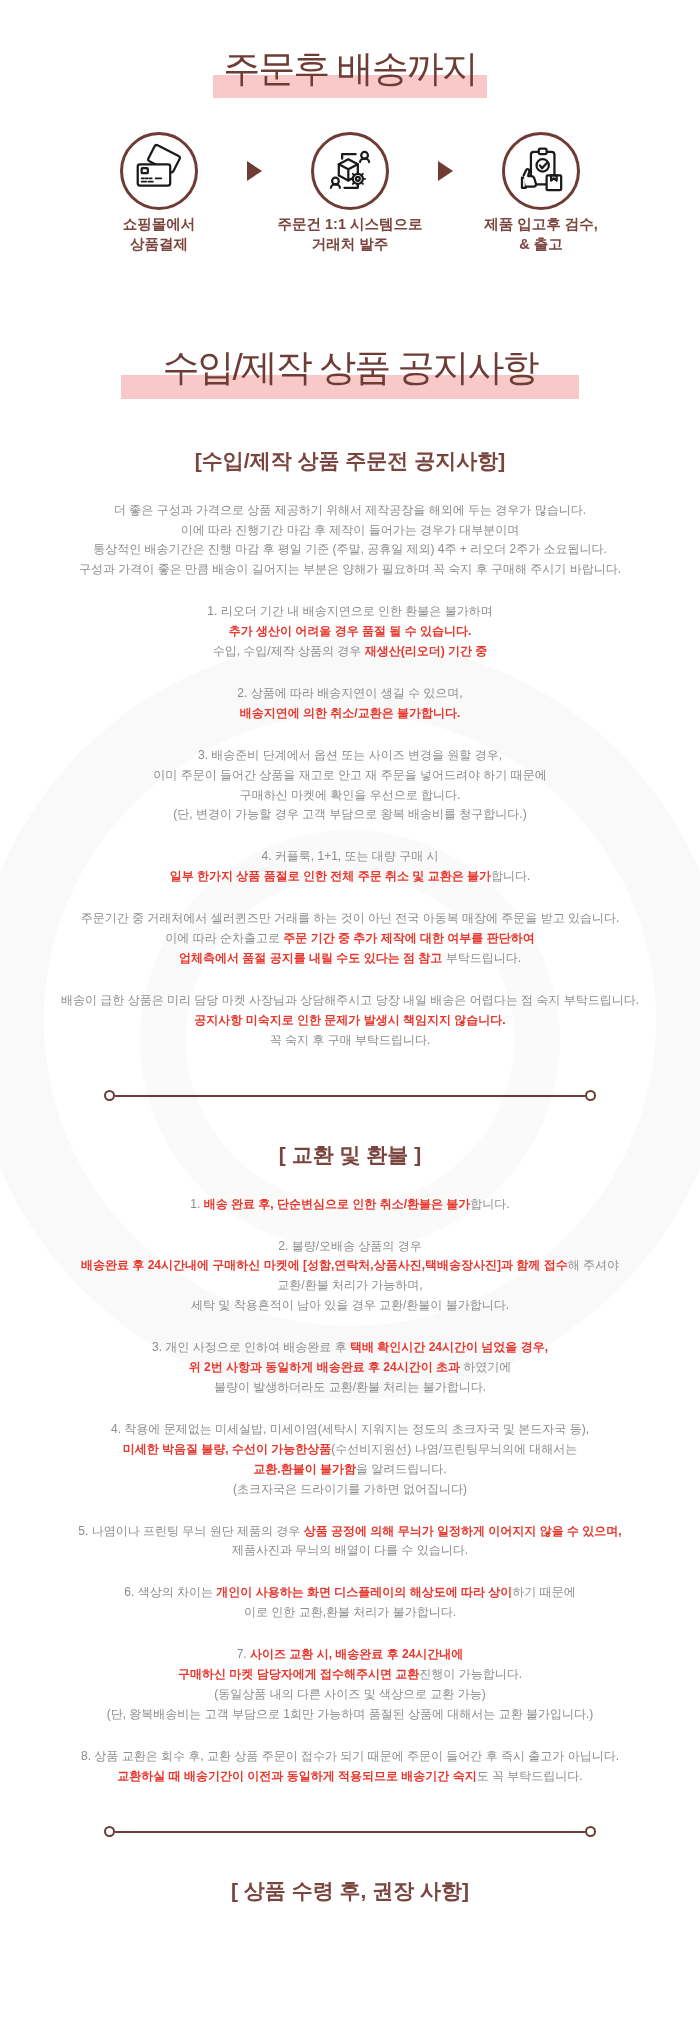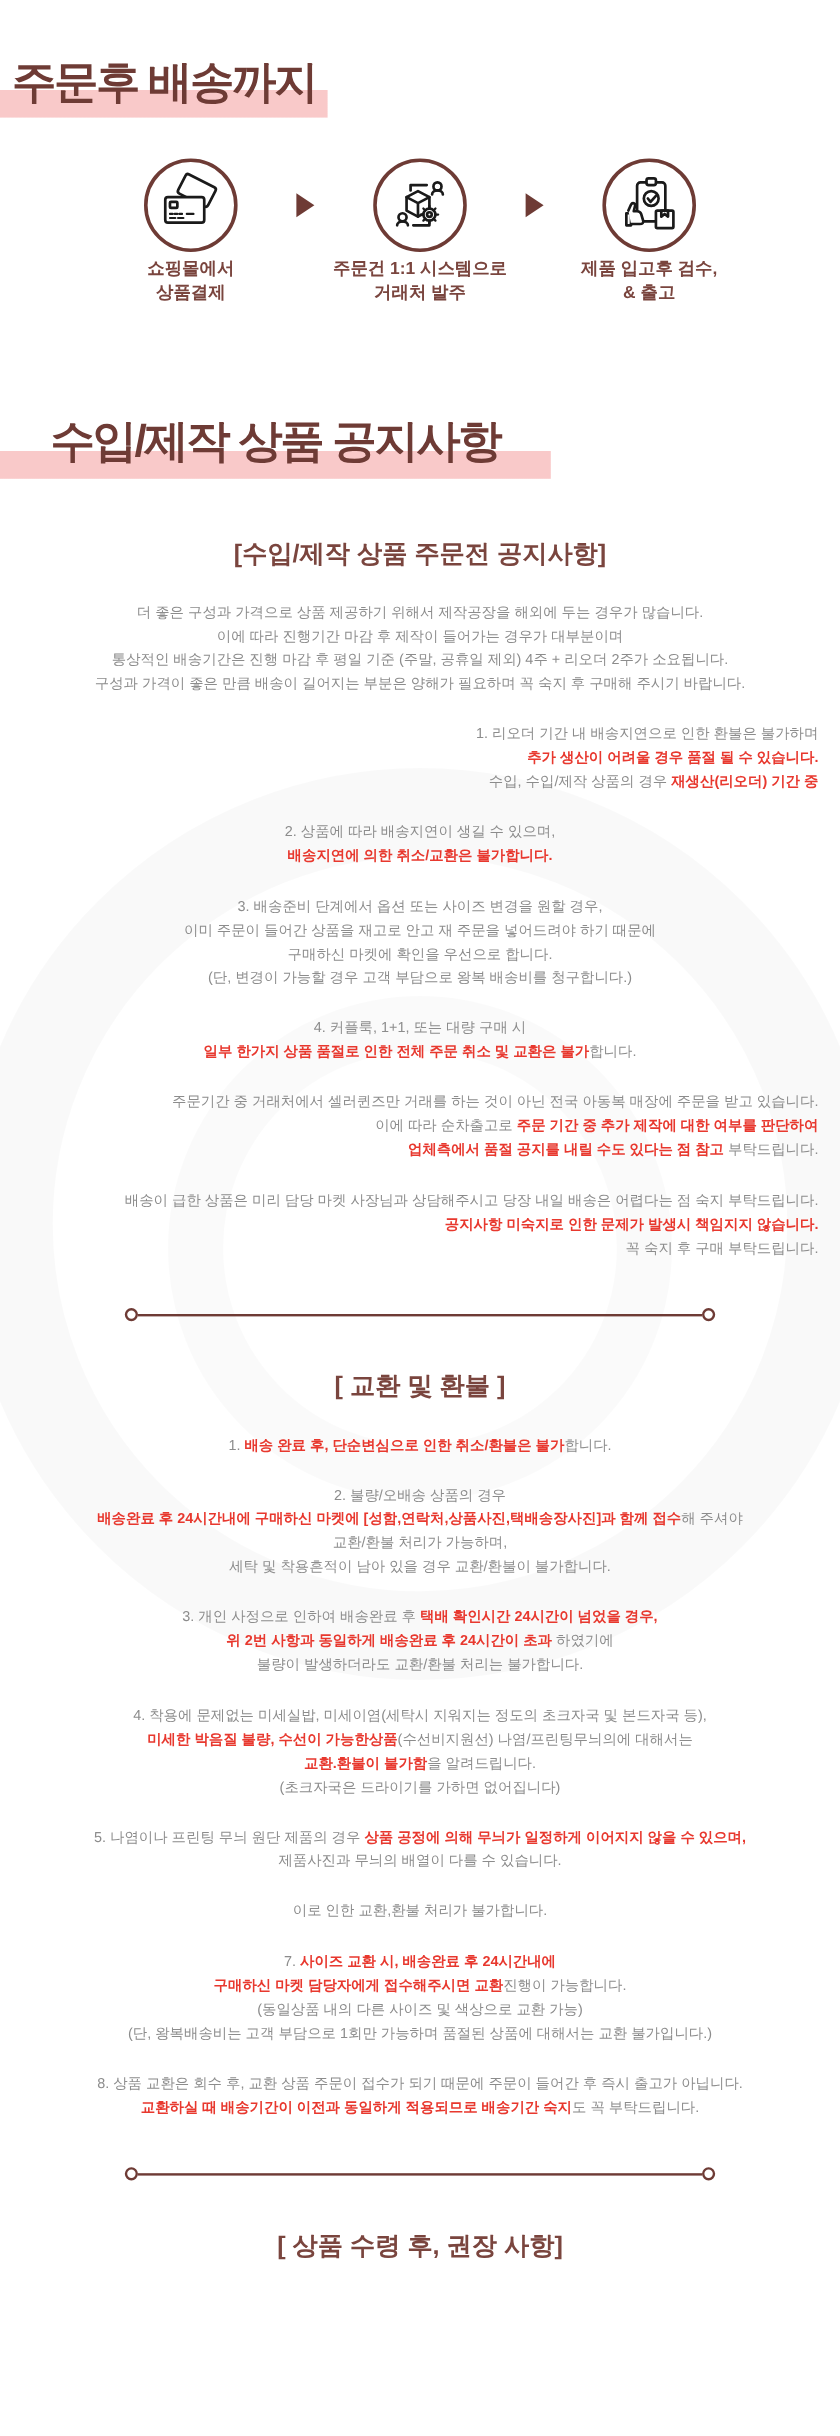--- a/index.html
+++ b/index.html
@@ -27,23 +27,24 @@
     border-radius:50%;
     z-index:0;
     pointer-events:none;
   }
   .watermark.inner{
     top:830px;width:420px;height:420px;margin-left:-210px;
     border-width:46px;border-color:rgba(0,0,0,0.02);
   }
   .content{position:relative;z-index:1;}
   .title-big{
+    text-align:center;
     margin-top:44px;
     font-size:37px;
-    font-weight:700;
+    font-weight:400;
     letter-spacing:-2px;
     color:var(--brown);
   }
   .title-big .hl{
     display:inline-block;
     padding:0 10px 4px 10px;
     background:linear-gradient(to bottom, transparent 58%, var(--pink) 58%);
   }
   .title-big.second{margin-top:88px;}
   .title-big.second .hl{padding:0 42px 6px 42px;}
@@ -84,21 +85,21 @@
     font-weight:bold;
     color:var(--brown2);
     margin:44px 30px 26px 30px;
   }
   .block{
     text-align:center;
     margin:22px 18px 0 18px;
     font-size:12px;
     line-height:1.66;
   }
-  .block.gap-lg{text-align:right;}
+  .block.gap-lg{}
   .seg-g{color:var(--gray);}
   .seg-r{color:var(--red);font-weight:bold;}
   .divider{
     position:relative;
     width:470px;
     height:2px;
     background:var(--brown);
     margin:44px auto 6px auto;
   }
   .divider .dot{
@@ -253,20 +254,21 @@
         <div class="line"><span class="seg-g">4. 착용에 문제없는 미세실밥, 미세이염(세탁시 지워지는 정도의 초크자국 및 본드자국 등),</span></div>
         <div class="line"><span class="seg-r">미세한 박음질 불량, 수선이 가능한상품</span><span class="seg-g">(수선비지원선) 나염/프린팅무늬의에 대해서는</span></div>
         <div class="line"><span class="seg-r">교환.환불이 불가함</span><span class="seg-g">을 알려드립니다.</span></div>
         <div class="line"><span class="seg-g">(초크자국은 드라이기를 가하면 없어집니다)</span></div>
       </div>
       <div class="block">
         <div class="line"><span class="seg-g">5. 나염이나 프린팅 무늬 원단 제품의 경우 </span><span class="seg-r">상품 공정에 의해 무늬가 일정하게 이어지지 않을 수 있으며,</span></div>
         <div class="line"><span class="seg-g">제품사진과 무늬의 배열이 다를 수 있습니다.</span></div>
       </div>
       <div class="block">
+        <div class="line"><span class="seg-g">6. 색상의 차이는 </span><span class="seg-r">개인이 사용하는 화면 디스플레이의 해상도에 따라 상이</span><span class="seg-g">하기 때문에</span></div>
         <div class="line"><span class="seg-g">이로 인한 교환,환불 처리가 불가합니다.</span></div>
       </div>
       <div class="block">
         <div class="line"><span class="seg-g">7. </span><span class="seg-r">사이즈 교환 시, 배송완료 후 24시간내에</span></div>
         <div class="line"><span class="seg-r">구매하신 마켓 담당자에게 접수해주시면 교환</span><span class="seg-g">진행이 가능합니다.</span></div>
         <div class="line"><span class="seg-g">(동일상품 내의 다른 사이즈 및 색상으로 교환 가능)</span></div>
         <div class="line"><span class="seg-g">(단, 왕복배송비는 고객 부담으로 1회만 가능하며 품절된 상품에 대해서는 교환 불가입니다.)</span></div>
       </div>
       <div class="block">
         <div class="line"><span class="seg-g">8. 상품 교환은 회수 후, 교환 상품 주문이 접수가 되기 때문에 주문이 들어간 후 즉시 출고가 아닙니다.</span></div>

